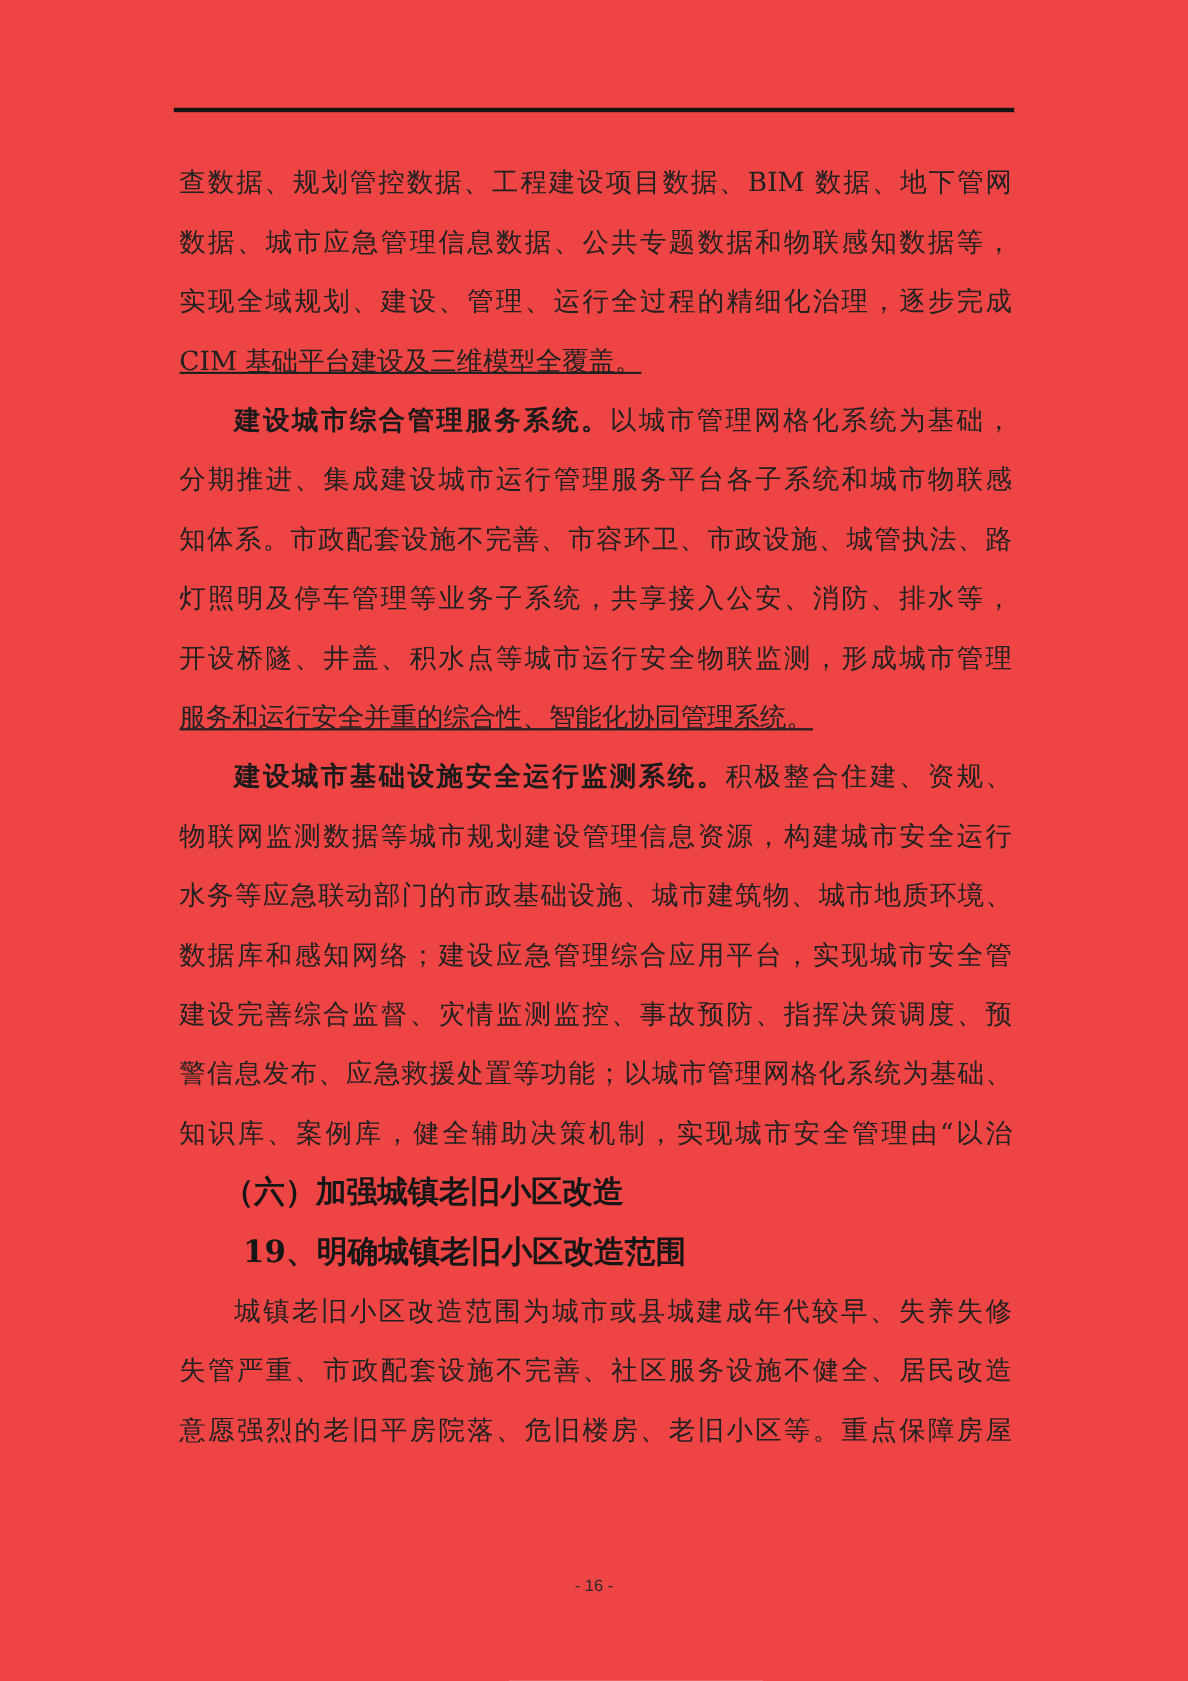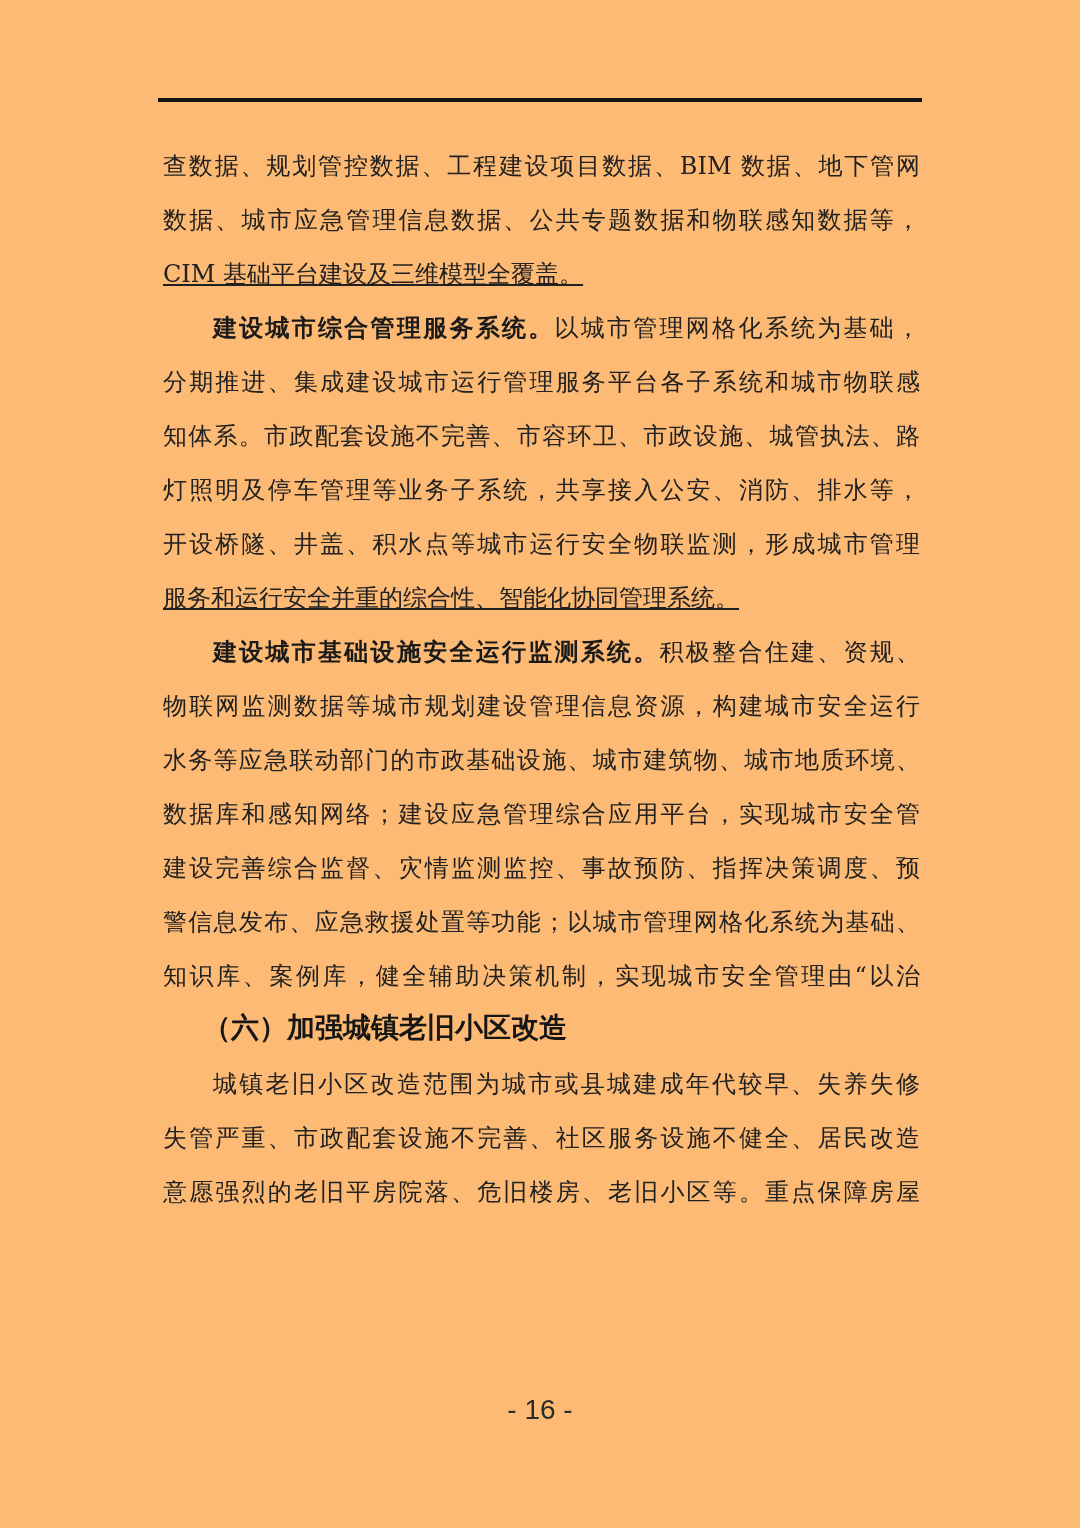--- a/index.html
+++ b/index.html
@@ -4,21 +4,21 @@
 <style>
   html, body { margin: 0; padding: 0; }
   body {
     width: 1080px; height: 1528px;
     background: #ffffff;
     font-family: "DejaVu Serif", "Liberation Serif", serif;
   }
   .page {
     position: relative;
     width: 1080px; height: 1528px;
-    background: #fdba74;
+    background: #ef4444;
     color: #212121;
     overflow: hidden;
   }
   .top-rule {
     position: absolute;
     left: 158px; top: 98px;
     width: 764px; height: 4px;
     background: #141414;
   }
   .content {
@@ -51,54 +51,56 @@
     height: 54px;
     line-height: 54px;
     font-weight: bold;
     font-size: 28px;
     color: #161616;
     text-align: left;
     text-align-last: left;
     overflow: hidden;
     word-break: break-all;
   }
-  .heading-section { text-indent: 40px; font-family: Liberation Mono, monospace; }
+  .heading-section { text-indent: 40px; }
   .heading-item { text-indent: 58px; }
   .footer {
     position: absolute;
     left: 0; right: 0;
-    top: 1396px;
+    top: 1428px;
     text-align: center;
     font-family: "Liberation Sans", sans-serif;
-    font-size: 28px;
+    font-size: 15px;
     line-height: 28px;
     color: #2b2b2b;
   }
 </style>
 </head>
 <body>
 
 <div class="page">
   <div class="top-rule"></div>
   <div class="content">
       <div class="line">查数据、规划管控数据、工程建设项目数据、BIM 数据、地下管网</div>
       <div class="line">数据、城市应急管理信息数据、公共专题数据和物联感知数据等，</div>
+      <div class="line">实现全域规划、建设、管理、运行全过程的精细化治理，逐步完成</div>
       <div class="line last">CIM 基础平台建设及三维模型全覆盖。</div>
       <div class="line indent"><b>建设城市综合管理服务系统。</b>以城市管理网格化系统为基础，</div>
       <div class="line">分期推进、集成建设城市运行管理服务平台各子系统和城市物联感</div>
       <div class="line">知体系。市政配套设施不完善、市容环卫、市政设施、城管执法、路</div>
       <div class="line">灯照明及停车管理等业务子系统，共享接入公安、消防、排水等，</div>
       <div class="line">开设桥隧、井盖、积水点等城市运行安全物联监测，形成城市管理</div>
       <div class="line last">服务和运行安全并重的综合性、智能化协同管理系统。</div>
       <div class="line indent"><b>建设城市基础设施安全运行监测系统。</b>积极整合住建、资规、</div>
       <div class="line">物联网监测数据等城市规划建设管理信息资源，构建城市安全运行</div>
       <div class="line">水务等应急联动部门的市政基础设施、城市建筑物、城市地质环境、</div>
       <div class="line">数据库和感知网络；建设应急管理综合应用平台，实现城市安全管</div>
       <div class="line">建设完善综合监督、灾情监测监控、事故预防、指挥决策调度、预</div>
       <div class="line">警信息发布、应急救援处置等功能；以城市管理网格化系统为基础、</div>
       <div class="line">知识库、案例库，健全辅助决策机制，实现城市安全管理由“以治</div>
       <div class="heading heading-section">（六）加强城镇老旧小区改造</div>
+      <div class="heading heading-item">19、明确城镇老旧小区改造范围</div>
       <div class="line indent">城镇老旧小区改造范围为城市或县城建成年代较早、失养失修</div>
       <div class="line">失管严重、市政配套设施不完善、社区服务设施不健全、居民改造</div>
       <div class="line">意愿强烈的老旧平房院落、危旧楼房、老旧小区等。重点保障房屋</div>
     </div>
   <div class="footer">- 16 -</div>
 </div>
 
 </body></html>

